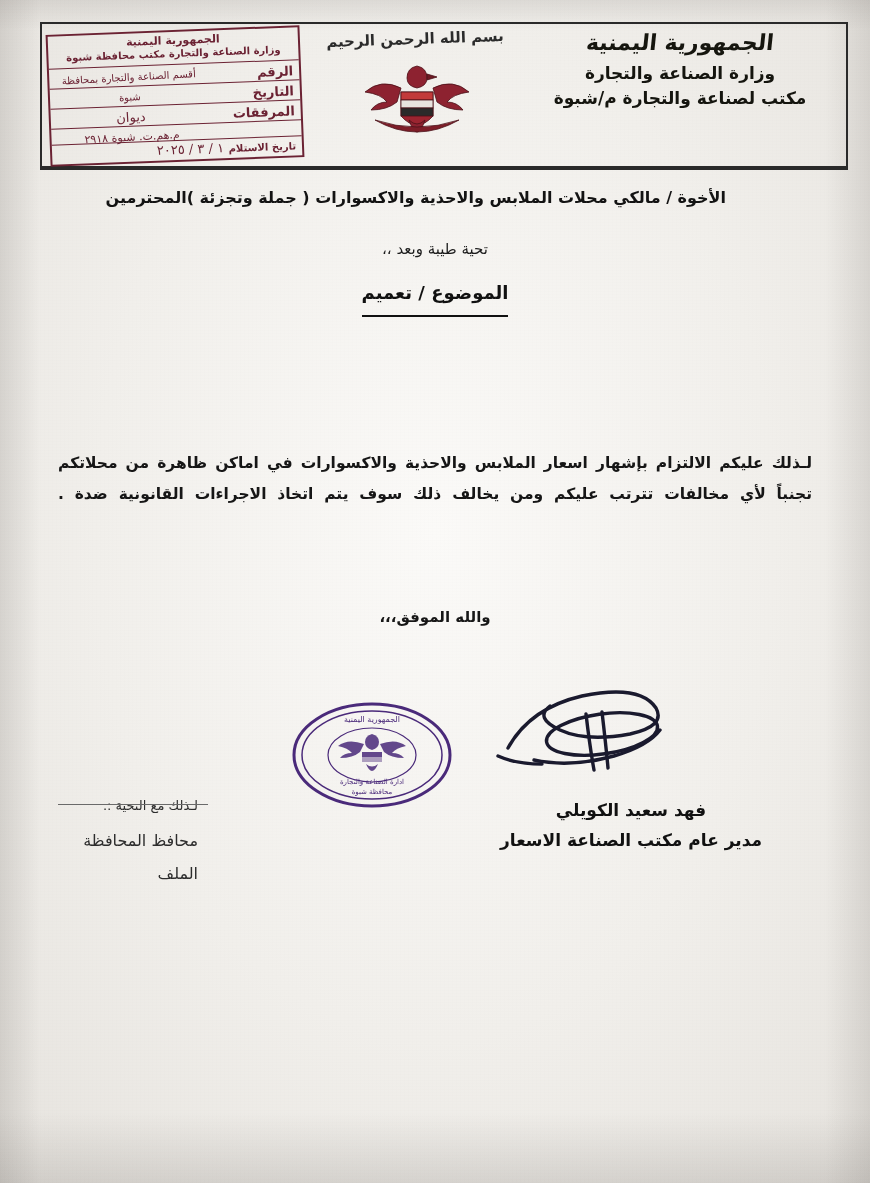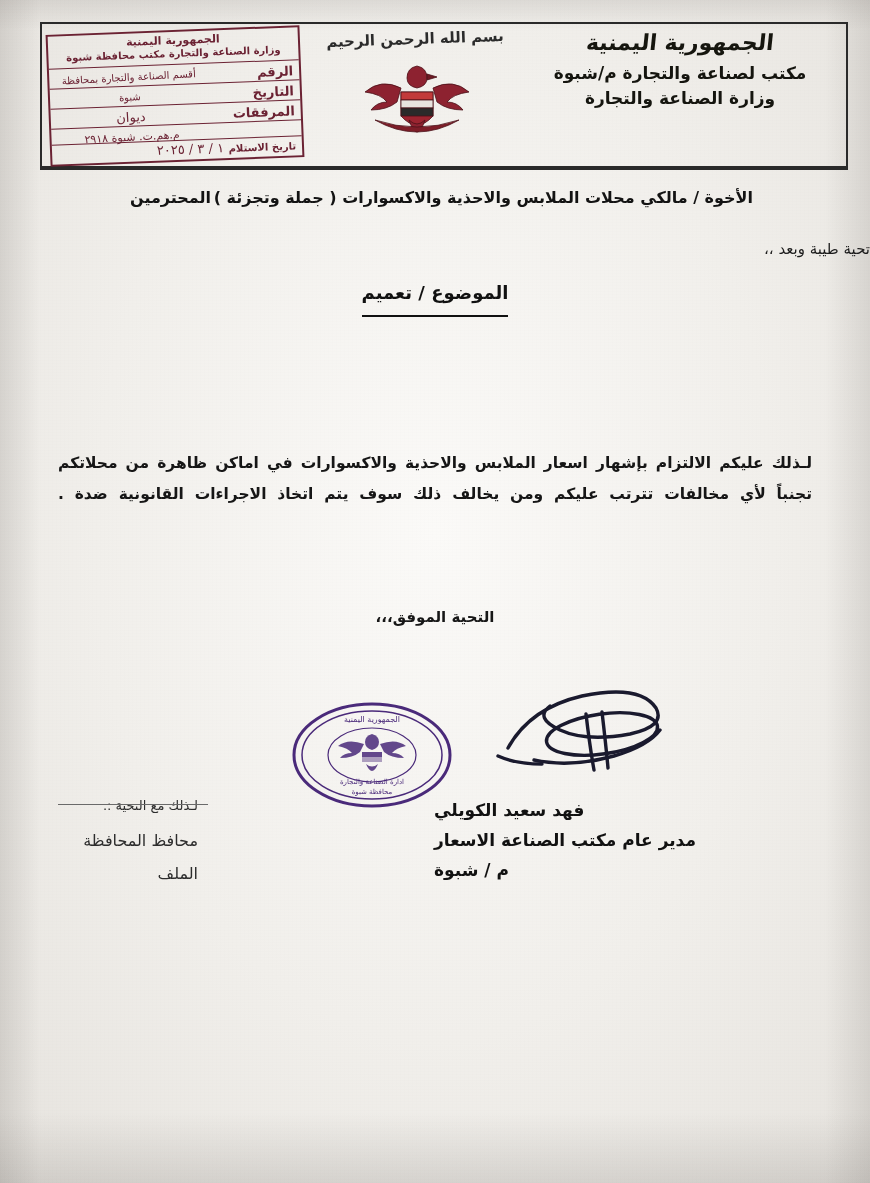--- a/index.html
+++ b/index.html
@@ -186,27 +186,28 @@
     right: 40px;
     left: 40px;
     display: flex;
     justify-content: space-between;
     align-items: baseline;
     font-family: "DejaVu Sans", sans-serif;
     font-size: 16px;
     font-weight: bold;
     color: #131313;
   }
-  .addressee .main { flex: 0 0 auto; margin-right: 77px; }
+  .addressee .main { flex: 0 0 auto; margin-right: 104px; }
   .addressee .resp { flex: 0 0 auto; margin-left: 90px; }
 
   .greeting {
     position: absolute;
     top: 240px;
     right: 0; left: 0;
+    text-align: center;
     font-family: "DejaVu Sans", sans-serif;
     font-size: 15px;
     color: #1b1b1b;
   }
 
   .subject {
     position: absolute;
     top: 282px;
     right: 0; left: 0;
     text-align: center;
@@ -244,23 +245,23 @@
     font-family: "DejaVu Sans", sans-serif;
     font-size: 15px;
     font-weight: bold;
     color: #171717;
   }
 
   
   .sig-block {
     position: absolute;
     top: 800px;
-    right: 56px;
+    right: 49px;
     width: 380px;
-    text-align: left;
+    text-align: center;
     font-family: "DejaVu Sans", sans-serif;
     color: #111;
   }
   .sig-name {
     font-size: 17px;
     font-weight: bold;
     margin-bottom: 10px;
   }
   .sig-title {
     font-size: 17px;
@@ -322,22 +323,22 @@
 
 <div class="page">
   <div class="paper-shade"></div>
   <div class="noise"></div>
 
   <div class="header-frame"></div>
   <div class="header-rule"></div>
 
   <div class="ministry">
     <div class="script">الجمهورية اليمنية</div>
+    <div class="line">وزارة الصناعة والتجارة</div>
     <div class="line">مكتب لصناعة والتجارة م/شبوة</div>
-    <div class="line">وزارة الصناعة والتجارة</div>
   </div>
 
   <div class="basmala">بسم الله الرحمن الرحيم</div>
 
   <div class="emblem">
     <svg viewBox="0 0 120 92" xmlns="http://www.w3.org/2000/svg">
       <g fill="#8a1f2d" stroke="#4a1018" stroke-width="0.8">
 
         <path d="M44 34 L76 34 L76 58 Q60 76 44 58 Z" fill="#9b2430"></path>
         <rect x="44" y="34" width="32" height="8" fill="#c23a3a"></rect>
@@ -385,21 +386,21 @@
   </div>
 
   <div class="greeting">تحية طيبة وبعد ،،</div>
 
   <div class="subject">
     <span>الموضوع / تعميم</span>
   </div>
 
   <div class="para para2">لـذلك عليكم الالتزام بإشهار اسعار الملابس والاحذية والاكسوارات في اماكن ظاهرة من محلاتكم تجنباً لأي مخالفات تترتب عليكم ومن يخالف ذلك سوف يتم اتخاذ الاجراءات القانونية ضدة .</div>
 
-  <div class="closing">التحية الموفق،،،</div>
+  <div class="closing">والله الموفق،،،</div>
 
   <div class="signature-scribble">
     <svg viewBox="0 0 230 125" xmlns="http://www.w3.org/2000/svg">
       <g fill="none" stroke="#1a1a2e" stroke-width="3.4" stroke-linecap="round">
         <path d="M18 76 Q40 36 92 24 Q150 12 166 36 Q176 54 140 62 Q96 70 70 58 Q44 46 60 34"></path>
         <path d="M44 88 Q80 96 124 84 Q158 74 170 58"></path>
         <ellipse cx="112" cy="62" rx="56" ry="20" transform="rotate(-8 112 62)"></ellipse>
         <path d="M96 42 Q100 76 104 98"></path>
         <path d="M112 40 Q116 74 118 96"></path>
         <path d="M8 84 Q26 92 52 92"></path>
@@ -424,21 +425,20 @@
       </g>
       <text x="82" y="22" text-anchor="middle" font-family="DejaVu Sans, sans-serif" font-size="8" fill="#4a2a7a">الجمهورية اليمنية</text>
       <text x="82" y="84" text-anchor="middle" font-family="DejaVu Sans, sans-serif" font-size="7" fill="#4a2a7a">ادارة الصناعة والتجارة</text>
       <text x="82" y="94" text-anchor="middle" font-family="DejaVu Sans, sans-serif" font-size="7" fill="#4a2a7a">محافظة شبوة</text>
     </svg>
   </div>
 
   <div class="sig-block">
     <div class="sig-name">فهد سعيد الكويلي</div>
     <div class="sig-title">مدير عام مكتب الصناعة الاسعار</div>
-    <div class="sig-office">م / شبوة</div>
   </div>
 
   <div class="cc">
     <div class="cc-rule"></div>
     <div class="cc-title">لـذلك مع التحية :.</div>
     <div class="cc-item">محافظ المحافظة</div>
     <div class="cc-item">الملف</div>
   </div>
 </div>
 

